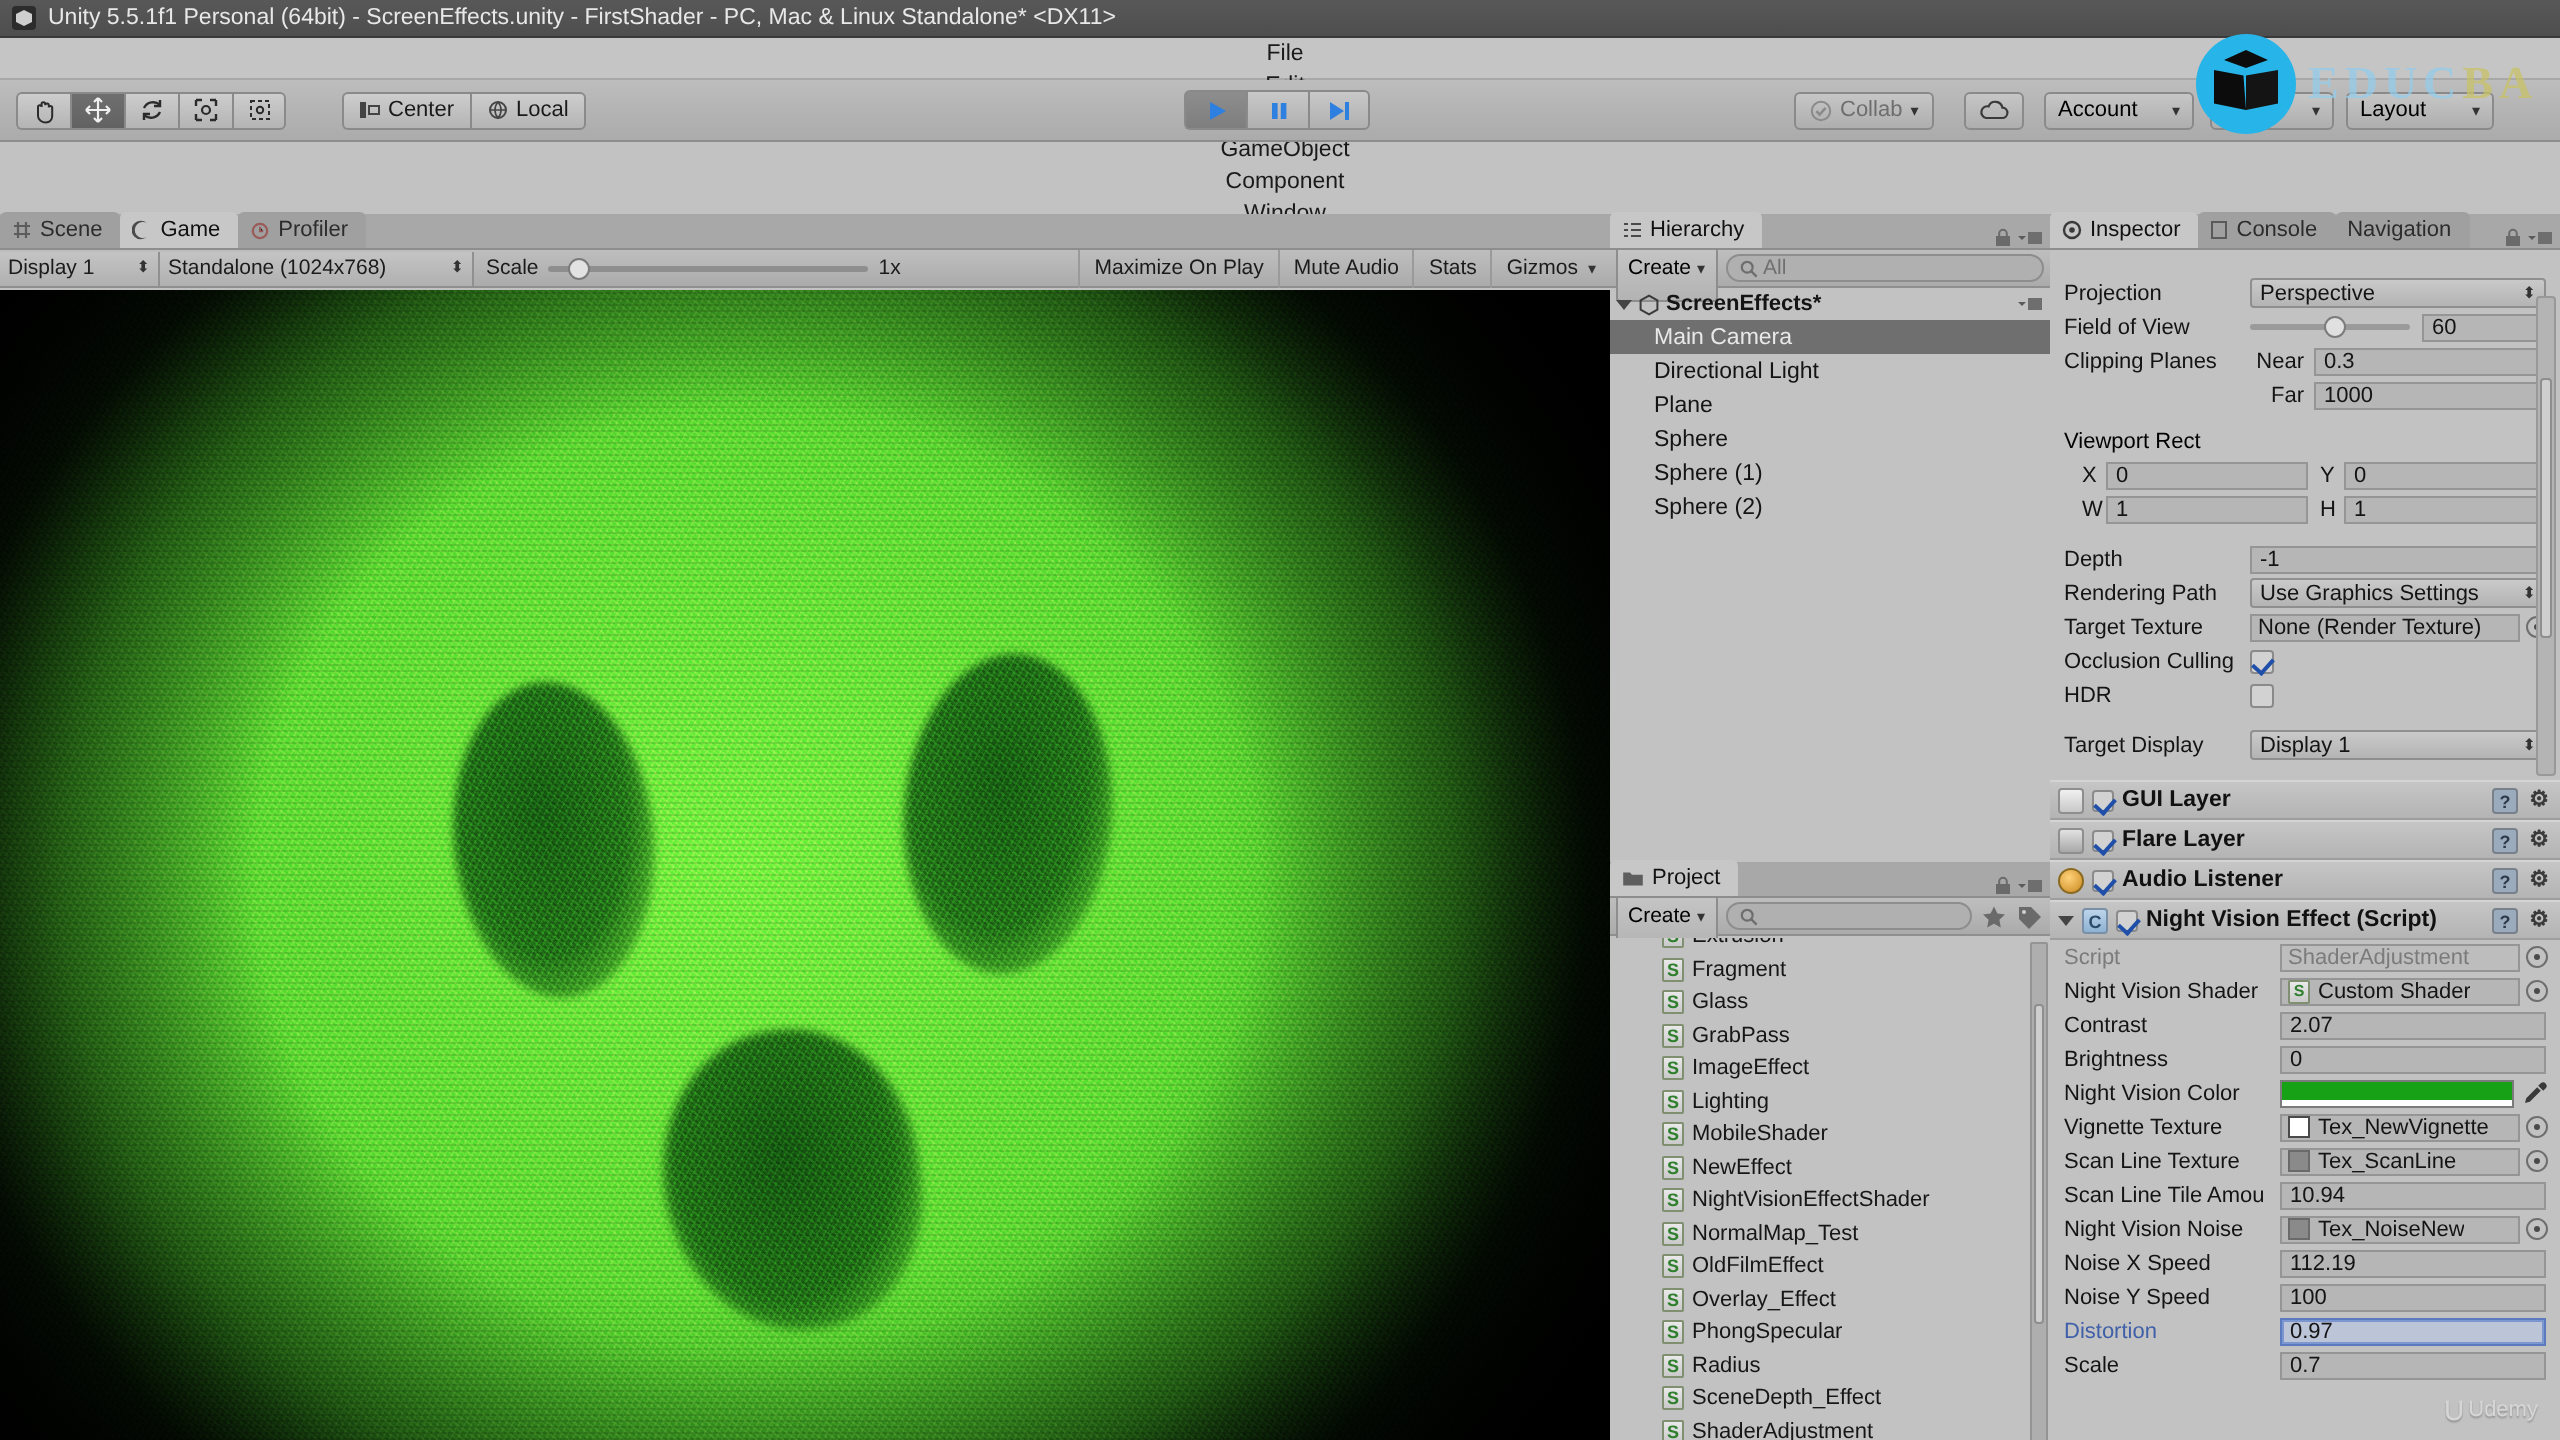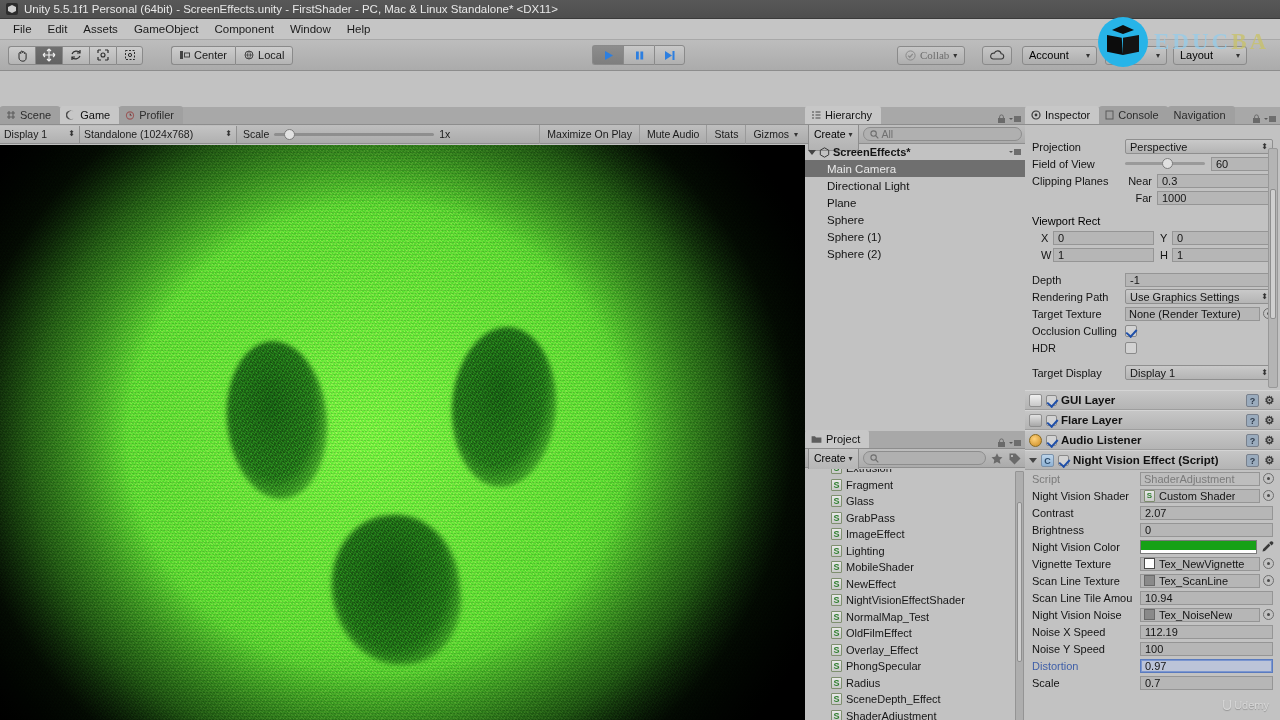--- a/index.html
+++ b/index.html
@@ -27,21 +27,21 @@
   .unity-logo-sm::after {
     content: ""; position: absolute; left: 2px; top: 2px;
     width: 8px; height: 8px; background: #cfcfcf;
     clip-path: polygon(50% 0%, 100% 25%, 100% 75%, 50% 100%, 0% 75%, 0% 25%);
   }
 
   
   .menubar {
     position: absolute; left: 0; top: 19px; width: 1280px; height: 21px;
     background: #c5c5c5; display: flex; align-items: center;
-    padding-left: 5px; border-bottom: 1px solid #a8a8a8;
+    padding-left: 5px; border-bottom: 1px solid #a8a8a8; flex-direction: column;
   }
   .menubar .mi { padding: 2px 8px; font-size: 11.5px; color: #1a1a1a; cursor: default; }
 
   
   .toolbar {
     position: absolute; left: 0; top: 40px; width: 1280px; height: 31px;
     background: linear-gradient(#bdbdbd, #ababab);
     border-bottom: 1px solid #8d8d8d;
     display: flex; align-items: center;
   }
@@ -73,21 +73,21 @@
     border: 1px solid #8a8a8a; border-right-width: 0;
     display: flex; align-items: center; justify-content: center; cursor: default;
   }
   .plbtn:first-child { border-radius: 3px 0 0 3px; background: linear-gradient(#8d8d8d,#7e7e7e); }
   .plbtn:last-child { border-right-width: 1px; border-radius: 0 3px 3px 0; }
 
   .collab-btn {
     position: absolute; left: 897px; height: 19px; padding: 0 7px;
     background: linear-gradient(#c6c6c6, #aeaeae); border: 1px solid #8a8a8a;
     border-radius: 3px; display: flex; align-items: center; gap: 4px;
-    font-size: 11px; color: #6e6e6e; cursor: default; font-family: Liberation Serif, serif;
+    font-size: 11px; color: #6e6e6e; cursor: default;
   }
   .cloud-btn {
     position: absolute; left: 982px; width: 30px; height: 19px;
     background: linear-gradient(#c6c6c6, #aeaeae); border: 1px solid #8a8a8a;
     border-radius: 3px; display: flex; align-items: center; justify-content: center;
     cursor: default;
   }
   .acct-btn {
     position: absolute; left: 1022px; width: 75px; height: 19px;
     background: linear-gradient(#c6c6c6, #aeaeae); border: 1px solid #8a8a8a;

